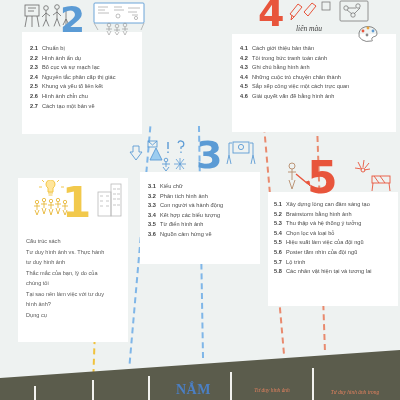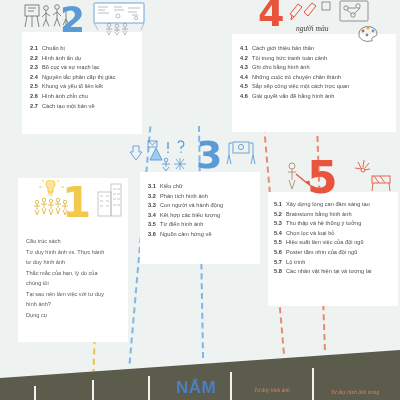--- a/index.html
+++ b/index.html
@@ -40,22 +40,22 @@
 
   
   .road{position:absolute;left:0;bottom:0;width:400px;height:62px;}
   .roadlabel{
     position:absolute;color:#e5825f;font-size:5.4px;
     font-family:"Liberation Serif",serif;font-style:italic;
     text-align:center;line-height:7px;white-space:nowrap;
   }
   .roadpost{position:absolute;background:#f2f2ee;width:1.6px;}
   .roadword{
-    position:absolute;color:#4b7fc4;font-weight:bold;font-size:17px;
-    font-family:Liberation Sans, sans-serif;letter-spacing:.5px;
+    position:absolute;color:#4b7fc4;font-weight:bold;font-size:14px;
+    font-family:Liberation Serif, serif;letter-spacing:.5px;
   }
 
   
   .doodle{position:absolute;}
   .hw{
     position:absolute;font-family:"Liberation Serif",serif;
     font-style:italic;color:#3d3d3d;font-size:7px;white-space:nowrap;
   }
 </style>
 </head>
@@ -136,21 +136,21 @@
   </svg>
 
   <svg class="doodle" style="left:355px;top:22px;" width="32" height="20" viewBox="0 0 32 20">
     <path d="M4 11 a9 7 0 1 1 18 1 c0 3 -4 2 -5 4 c-1 2 2 3 -1 3 a9 7 0 0 1 -12 -8z" fill="none" stroke="#6a6a6a" stroke-width="0.8"></path>
     <circle cx="8" cy="9" r="1.4" fill="#e8553c"></circle>
     <circle cx="13" cy="6" r="1.4" fill="#e8a23c"></circle>
     <circle cx="18" cy="9" r="1.4" fill="#5b9bd5"></circle>
     <circle cx="12" cy="13" r="1.4" fill="#8a8a8a"></circle>
   </svg>
 
-  <div class="hw" style="left:296px;top:24px;font-size:7.5px;">người màu</div>
+  <div class="hw" style="left:296px;top:24px;font-size:7.5px;">liên màu</div>
 
   <div style="position:absolute;left:240px;top:44px;width:156px;">
     <ul class="list" id="sec4-list">
         <li><span class="num">4.1</span><span>Cách giới thiệu bản thân</span></li>
         <li><span class="num">4.2</span><span>Tôi trong bức tranh toàn cảnh</span></li>
         <li><span class="num">4.3</span><span>Ghi chú bằng hình ảnh</span></li>
         <li><span class="num">4.4</span><span>Những cuộc trò chuyện chân thành</span></li>
         <li><span class="num">4.5</span><span>Sắp xếp công việc một cách trực quan</span></li>
         <li><span class="num">4.6</span><span>Giải quyết vấn đề bằng hình ảnh</span></li>
       </ul>

